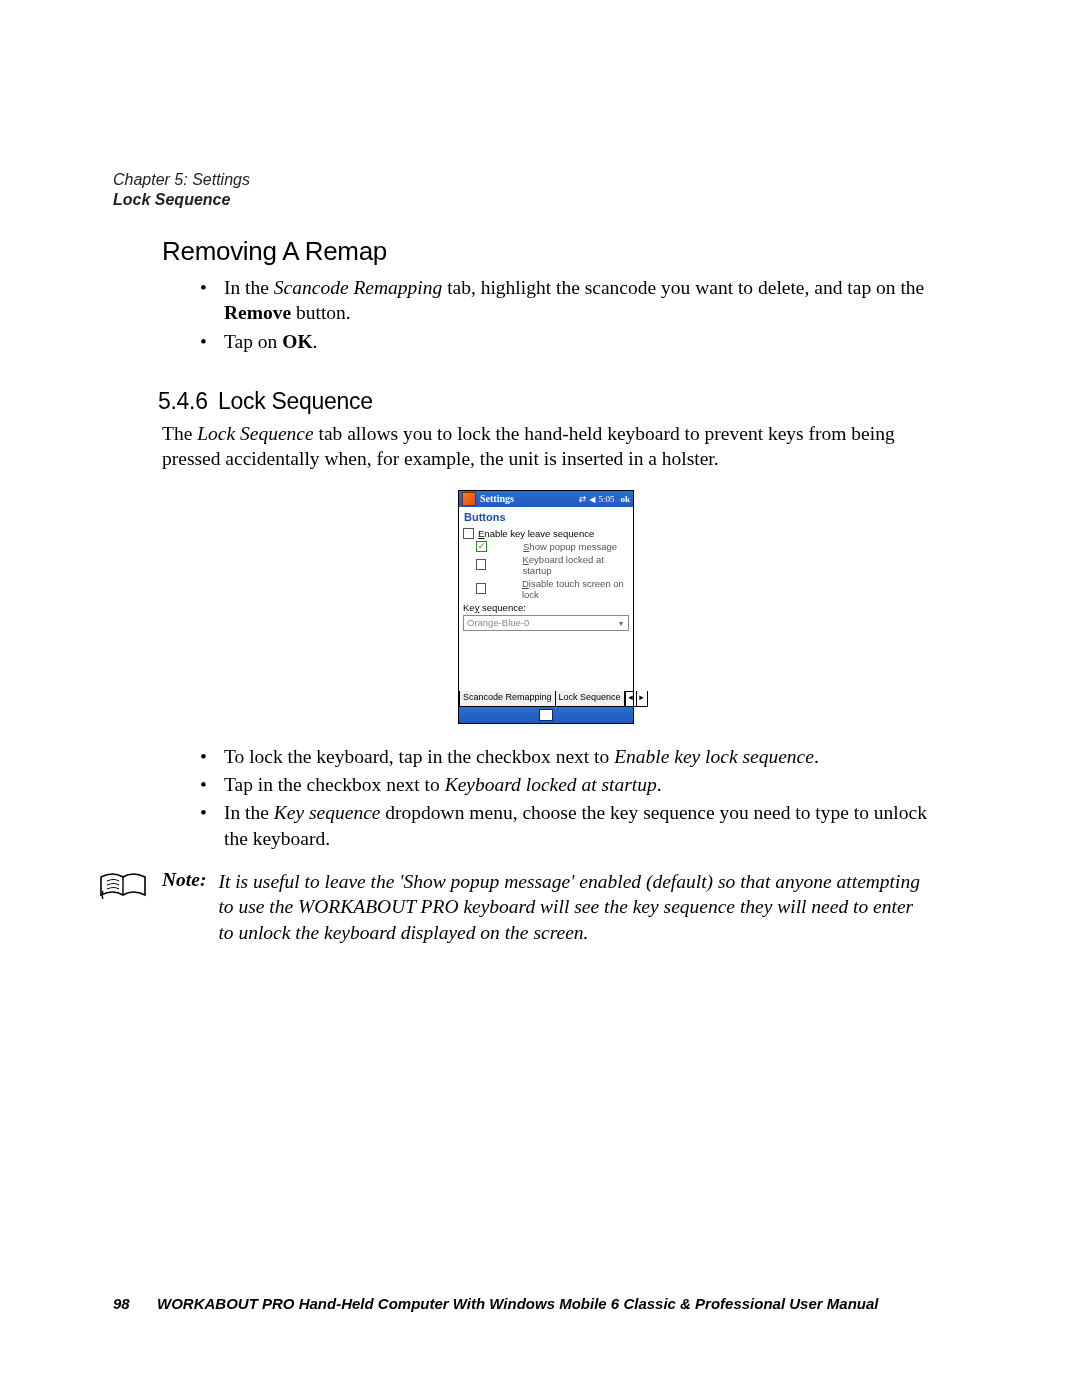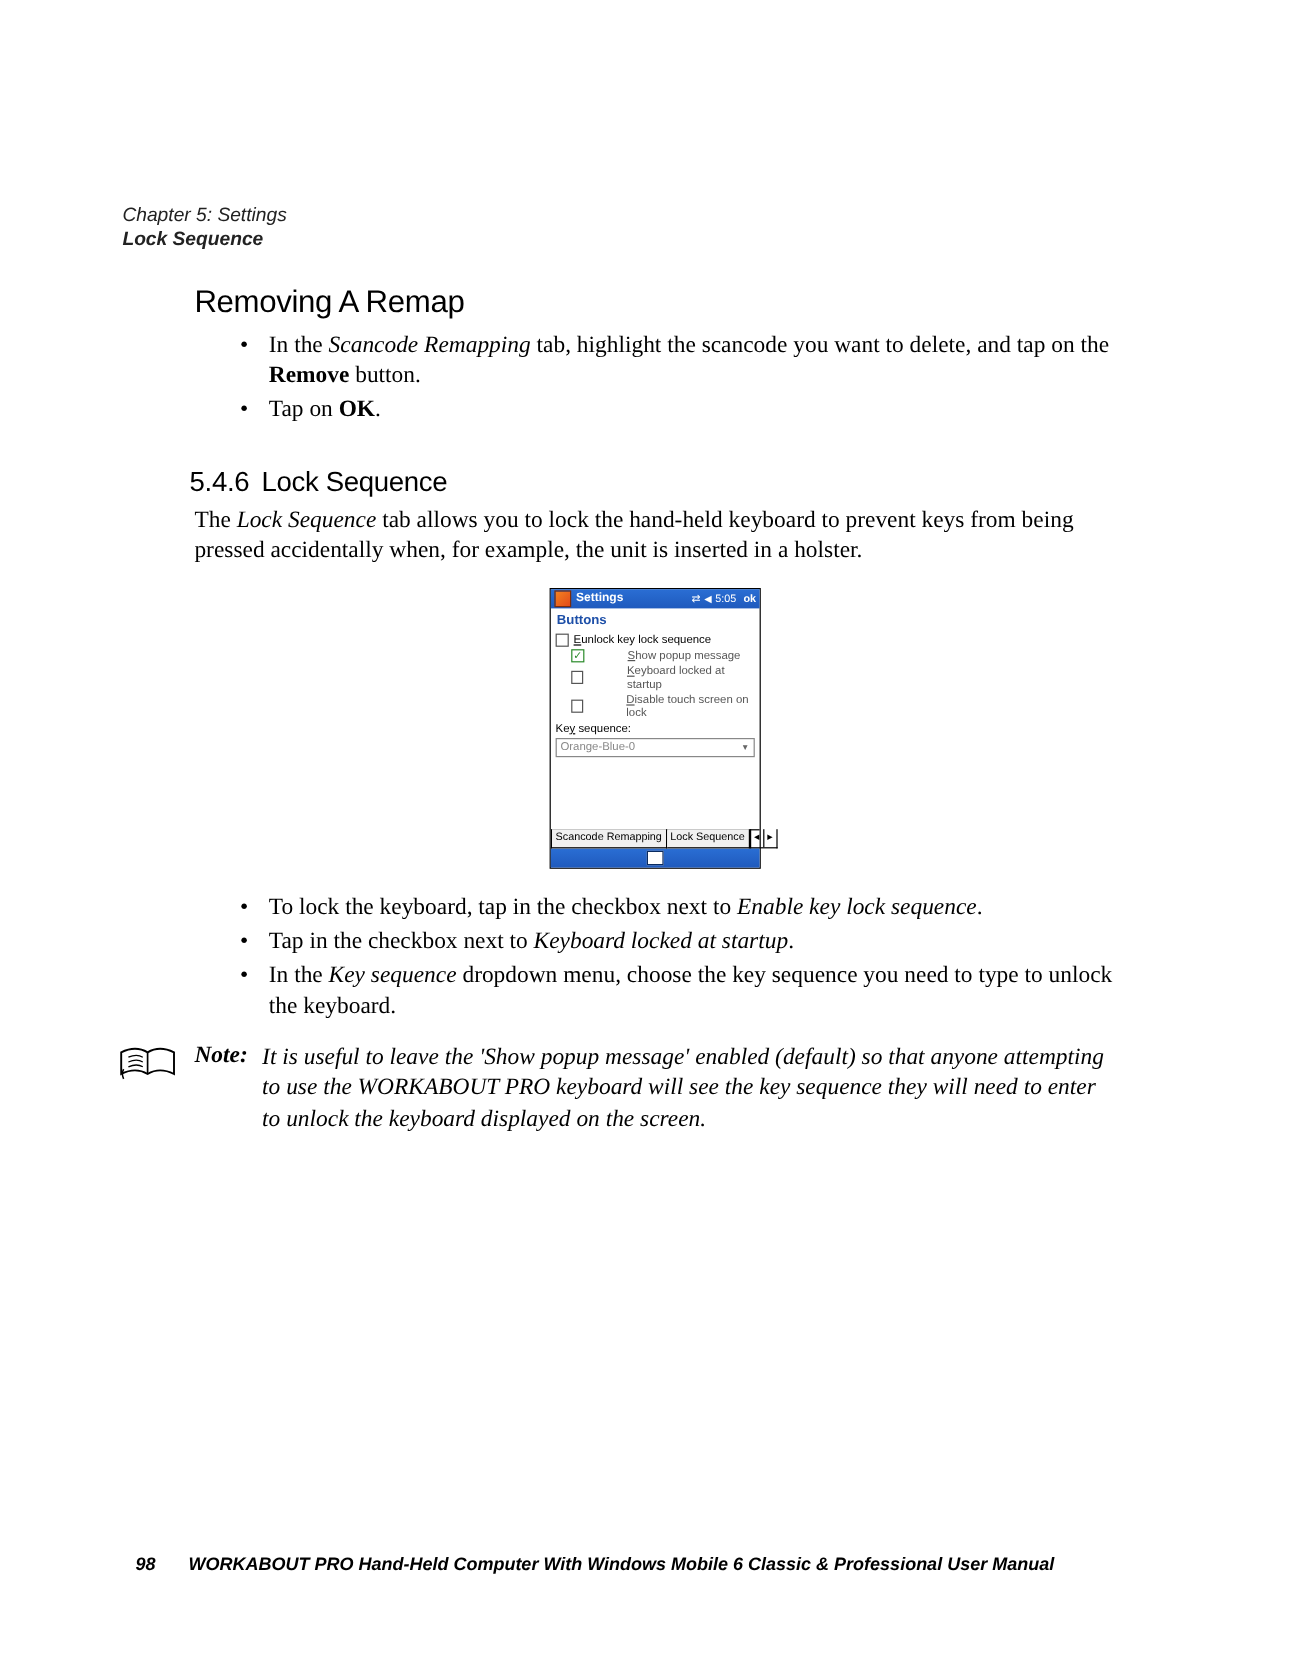--- a/index.html
+++ b/index.html
@@ -14,21 +14,21 @@
 
   .page {
     position: relative;
     width: 1080px;
     height: 1397px;
   }
 
   .running-head {
     position: absolute;
     top: 170px;
-    left: 102px;
+    left: 113px;
     font-family: Arial, Helvetica, sans-serif;
     font-size: 16px;
     font-style: italic;
     color: #222;
     line-height: 1.25;
   }
   .running-head .chapter { font-weight: normal; }
   .running-head .section { font-weight: bold; font-style: italic; display: block; }
 
   .content {
@@ -103,20 +103,21 @@
   }
   .wm-titlebar {
     height: 16px;
     background: linear-gradient(#2a6ed4,#1f5abd);
     color: #fff;
     display: flex;
     align-items: center;
     padding: 0 3px;
     font-size: 10px;
     font-weight: bold;
+    font-family: Liberation Serif, serif;
   }
   .wm-start {
     width: 12px; height: 12px;
     background: linear-gradient(135deg,#f58220,#e24a1a);
     border: 1px solid #7a2b0b;
     margin-right: 4px;
   }
   .wm-title { flex: 1 1 auto; }
   .wm-stat { display: flex; align-items: flex-start; gap: 3px; font-weight: normal; font-size: 9px; }
   .wm-ok { font-weight: bold; margin-left: 3px; }
@@ -306,21 +307,21 @@
           <span>5:05</span>
           <span class="wm-ok">ok</span>
         </span>
       </div>
 
       <div class="wm-subtitle">Buttons</div>
 
       <div class="wm-body">
         <div class="wm-row active">
           <span class="wm-cb"></span>
-          <span class="wm-label-strong"><span class="wm-underline">E</span><span>unlock key lock sequence</span></span>
+          <span class="wm-label-strong"><span class="wm-underline">E</span><span>nable key leave sequence</span></span>
         </div>
         <div class="wm-row indent">
           <span class="wm-cb checked"></span>
           <span><span class="wm-underline">S</span><span>how popup message</span></span>
         </div>
         <div class="wm-row indent">
           <span class="wm-cb"></span>
           <span><span class="wm-underline">K</span><span>eyboard locked at startup</span></span>
         </div>
         <div class="wm-row indent">

